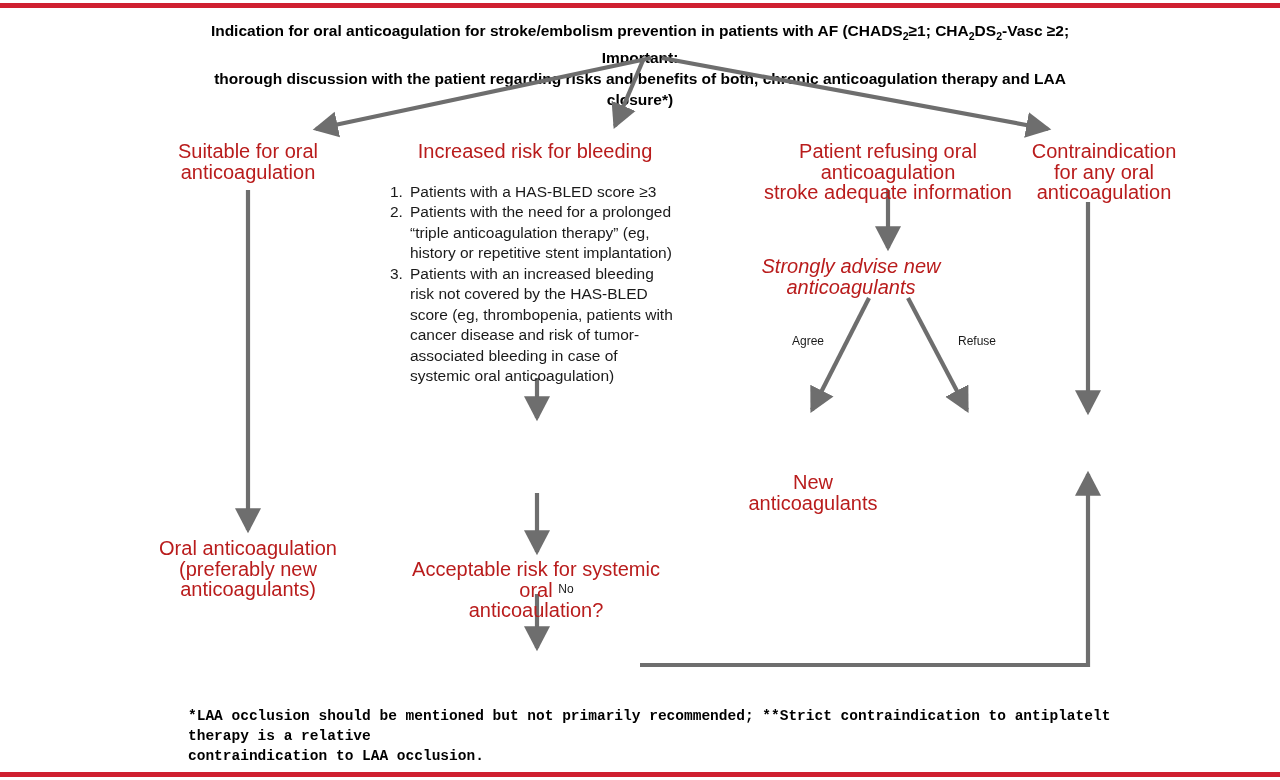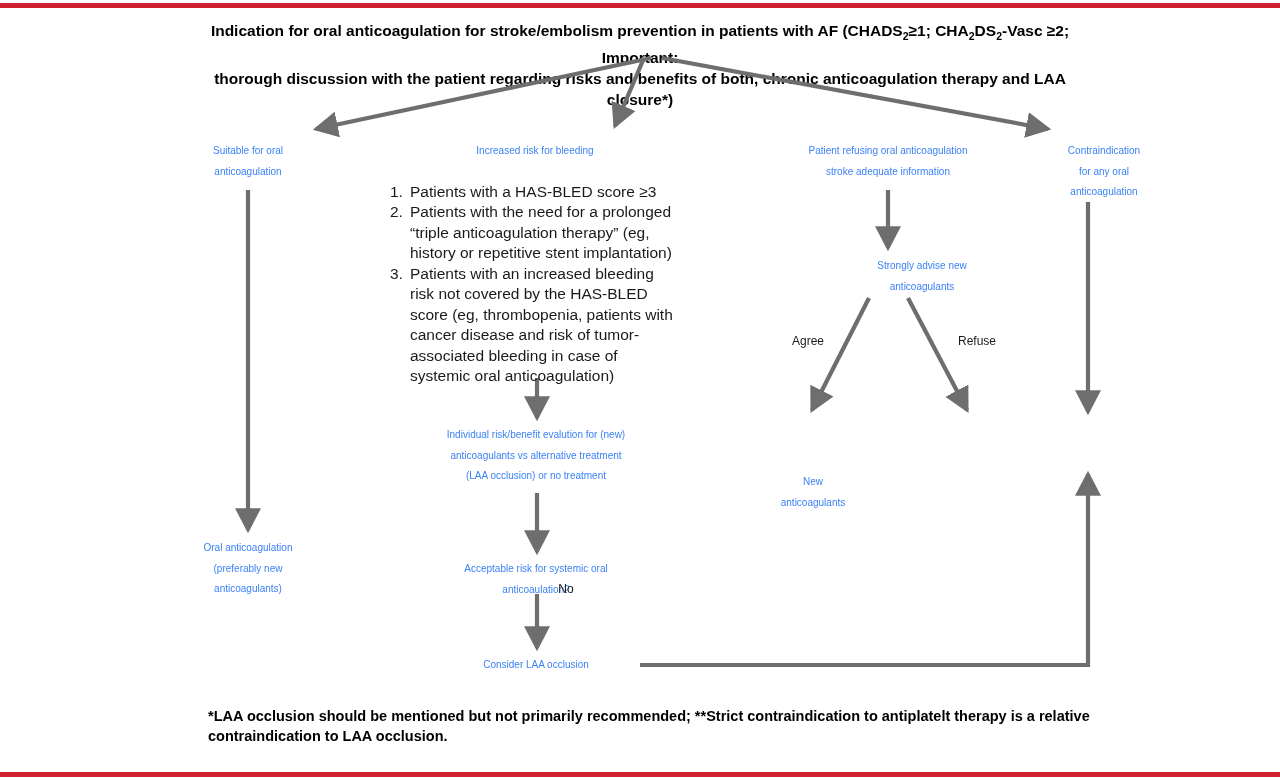--- a/index.html
+++ b/index.html
@@ -29,22 +29,22 @@
     position: absolute;
     left: 0;
     top: 0;
     width: 1280px;
     height: 780px;
     pointer-events: none;
   }
 
   .node {
     position: absolute;
-    color: #3b82f6;
-    font-size: 10px;
+    color: #b91c1c;
+    font-size: 20px;
     line-height: 20.5px;
     text-align: center;
     white-space: pre-wrap;
   }
   .hdr {
     position: absolute;
     color: #000000;
     font-weight: bold;
     font-size: 15.5px;
     line-height: 21px;
@@ -146,45 +146,41 @@
       <div class="li">
         <span class="num">2.</span>
         <span class="txt">Patients with the need for a prolonged “triple anticoagulation therapy” (eg, history or repetitive stent implantation)</span>
       </div>
       <div class="li">
         <span class="num">3.</span>
         <span class="txt">Patients with an increased bleeding risk not covered by the HAS-BLED score (eg, thrombopenia, patients with cancer disease and risk of tumor-associated bleeding in case of systemic oral anticoagulation)</span>
       </div>
     </div>
 
-  <div class="node" style="left:386px; top:425px; width:300px;">Individual risk/benefit evalution for (new)
-anticoagulants vs alternative treatment
-(LAA occlusion) or no treatment</div>
 
   <div class="node" style="left:400px; top:559px; width:272px;">Acceptable risk for systemic oral
 anticoaulation?</div>
 
-  <div class="node" style="left:420px; top:655px; width:232px;">Consider LAA occlusion</div>
 
   <div class="node" style="left:744px; top:141px; width:288px;">Patient refusing oral anticoagulation
 stroke adequate information</div>
 
-  <div class="node" style="left:824px; top:256px; width:196px;">Strongly advise new
+  <div class="node" style="left:753px; top:256px; width:196px;font-style:italic;">Strongly advise new
 anticoagulants</div>
 
   <div class="node" style="left:742px; top:424px; width:142px;margin-top:48px;">New
 anticoagulants</div>
 
 
   <div class="node" style="left:1022px; top:141px; width:164px;">Contraindication
 for any oral
 anticoagulation</div>
 
   <div class="edge-label" style="left:760px; top:331px; width:96px;">Agree</div>
   <div class="edge-label" style="left:929px; top:331px; width:96px;">Refuse</div>
   <div class="edge-label" style="left:546px; top:579px; width:40px; text-align:center;">No</div>
 
-  <div class="foot" style="left:208px; top:706px; width:990px;">
+  <div class="foot" style="left:188px; top:706px; width:990px;font-family:Liberation Mono, monospace;">
     <span>*LAA occlusion should be mentioned but not primarily recommended; **Strict contraindication to antiplatelt therapy is a relative</span><br>
     <span>contraindication to LAA occlusion.</span>
   </div>
 
 </div>
 
 </body></html>

